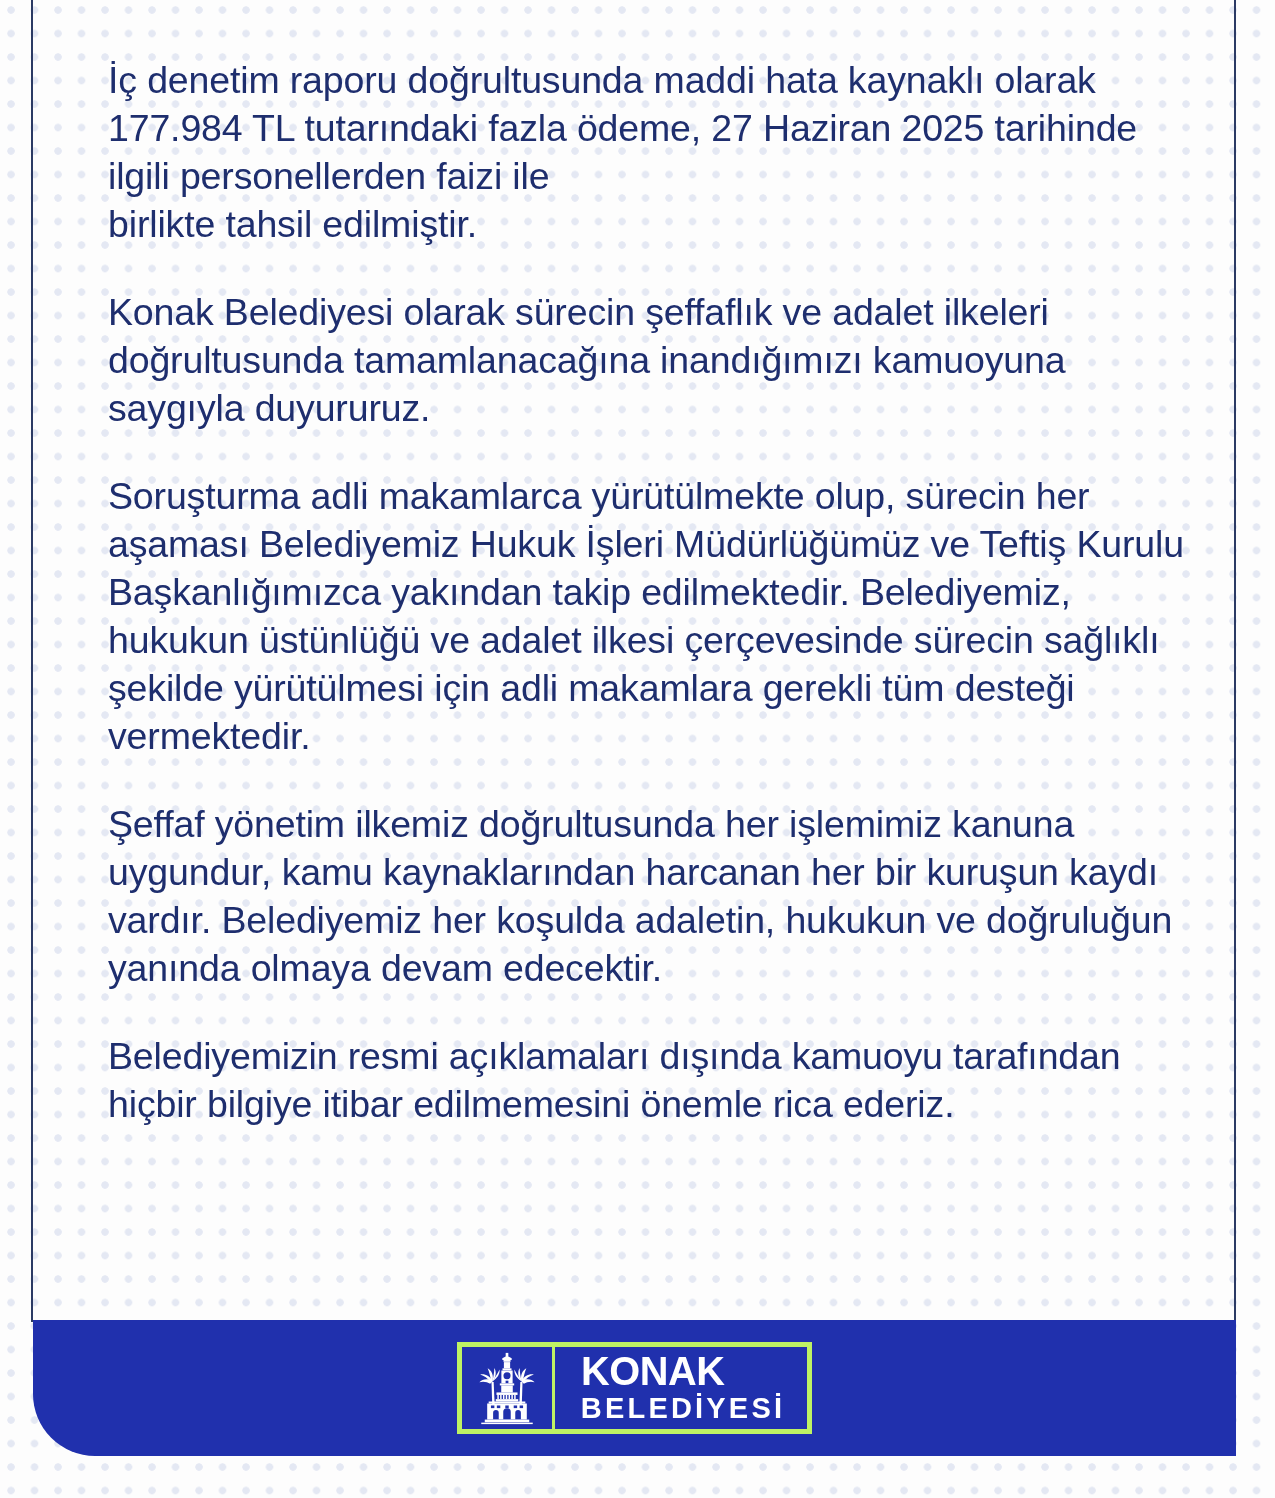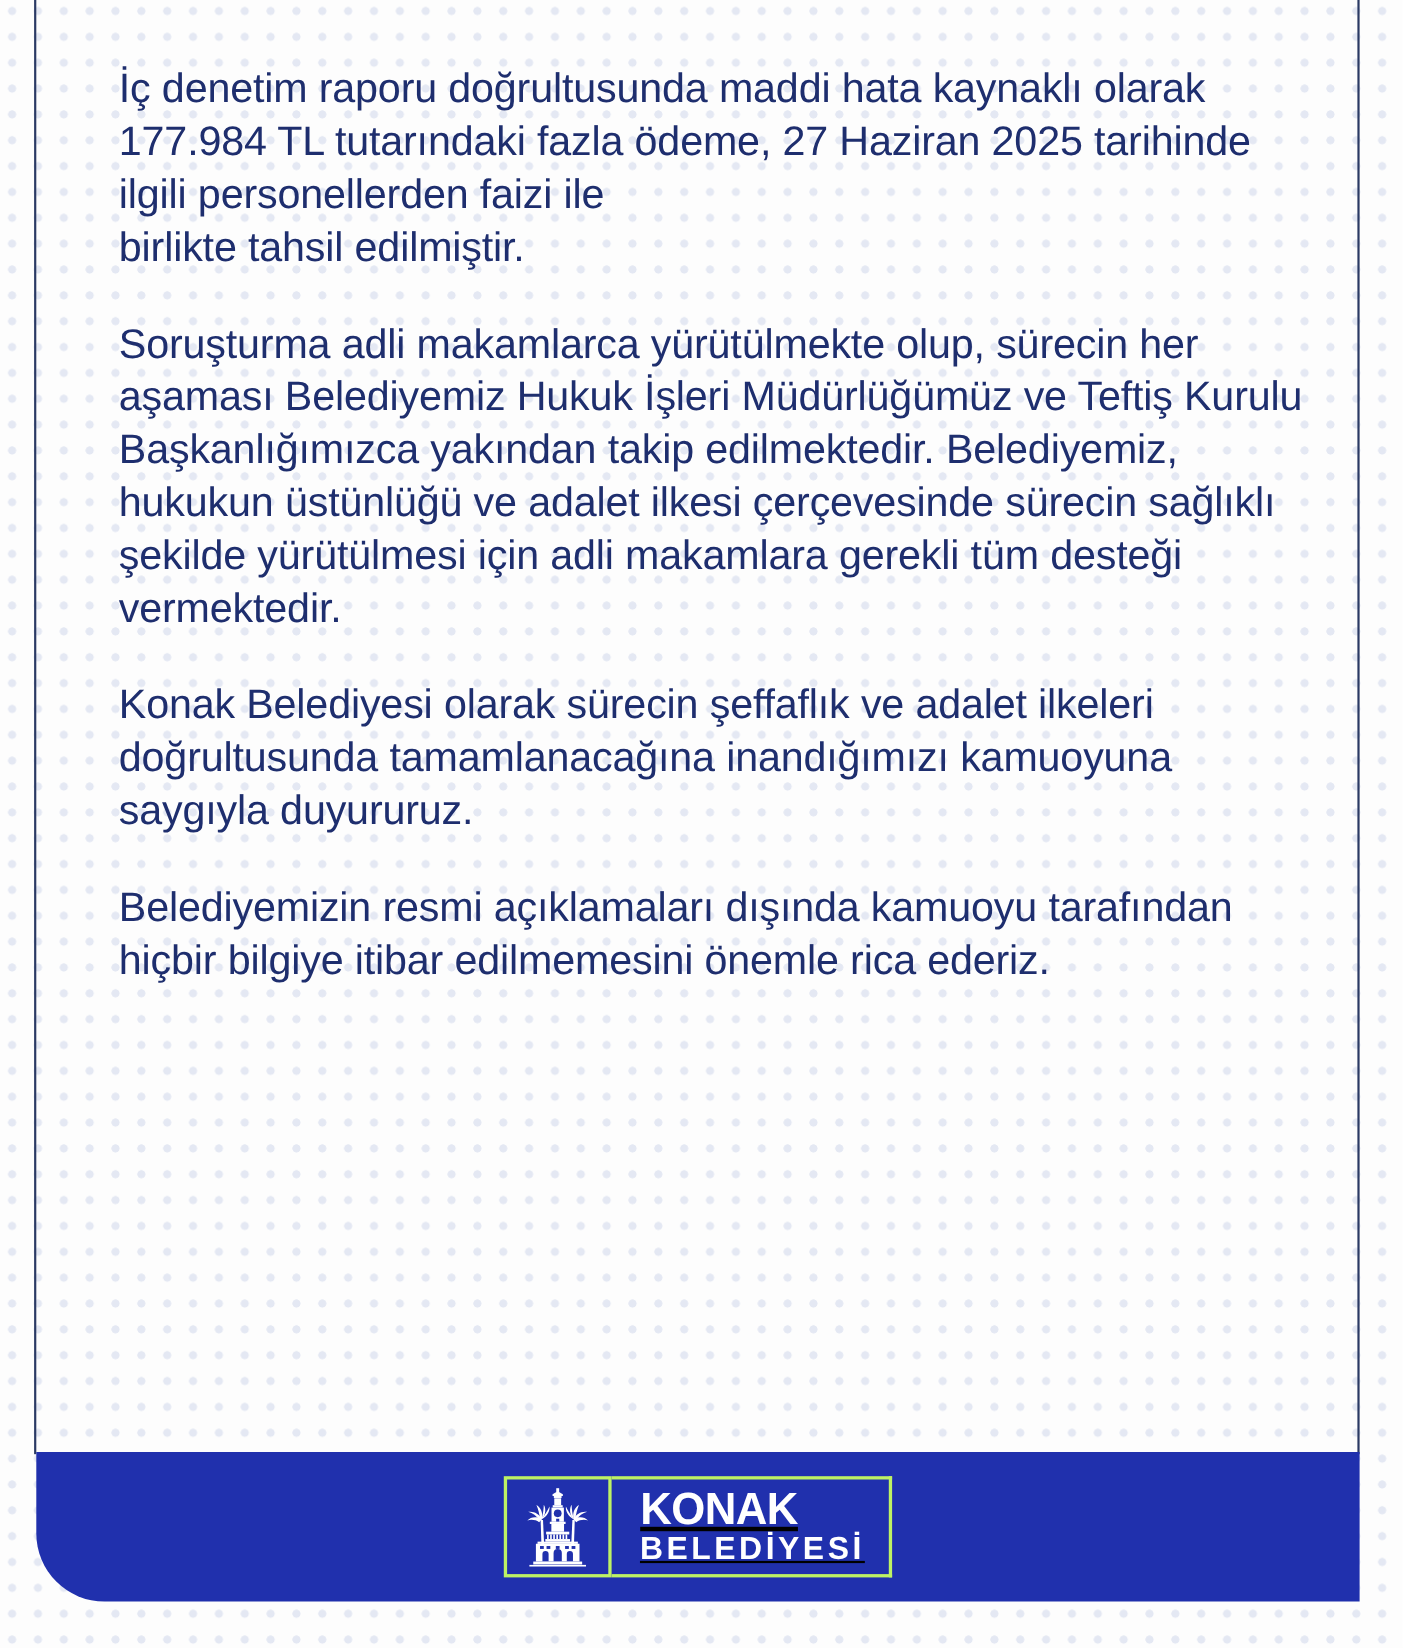--- a/index.html
+++ b/index.html
@@ -70,26 +70,25 @@
     justify-content: center;
   }
 
   #logo {
     display: flex;
     align-items: stretch;
     height: 92px;
   }
 
   .logo-box {
-    border: 3px solid #bef264;
+    border: 5px solid #bef264;
     box-sizing: border-box;
     display: flex;
     align-items: center;
     justify-content: center;
-    text-decoration: underline;
   }
 
   .logo-box.emblem {
     width: 98px;
     border-right-width: 3px;
   }
 
   .logo-box.wordmark {
     border-left: none;
     padding: 0 22px 0 26px;
@@ -125,22 +124,23 @@
 <body>
 
 <div id="page">
 
   <div class="v-rule left"></div>
   <div class="v-rule right"></div>
 
   <div id="content">
     <p class="para">İç denetim raporu doğrultusunda maddi hata kaynaklı olarak 177.984 TL tutarındaki fazla ödeme, 27 Haziran 2025 tarihinde ilgili personellerden faizi ile
 birlikte tahsil edilmiştir.</p>
+    <p class="para">Konak Belediyesi olarak sürecin şeffaflık ve adalet ilkeleri doğrultusunda tamamlanacağına inandığımızı kamuoyuna saygıyla duyururuz.</p>
     <p class="para">Soruşturma adli makamlarca yürütülmekte olup, sürecin her aşaması Belediyemiz Hukuk İşleri Müdürlüğümüz ve Teftiş Kurulu Başkanlığımızca yakından takip edilmektedir. Belediyemiz, hukukun üstünlüğü ve adalet ilkesi çerçevesinde sürecin sağlıklı şekilde yürütülmesi için adli makamlara gerekli tüm desteği vermektedir.</p>
-    <p class="para">Konak Belediyesi olarak sürecin şeffaflık ve adalet ilkeleri doğrultusunda tamamlanacağına inandığımızı kamuoyuna saygıyla duyururuz.</p>
+    <p class="para">Şeffaf yönetim ilkemiz doğrultusunda her işlemimiz kanuna uygundur, kamu kaynaklarından harcanan her bir kuruşun kaydı vardır. Belediyemiz her koşulda adaletin, hukukun ve doğruluğun yanında olmaya devam edecektir.</p>
     <p class="para">Belediyemizin resmi açıklamaları dışında kamuoyu tarafından hiçbir bilgiye itibar edilmemesini önemle rica ederiz.</p>
   </div>
 
   <div id="footer-bar">
     <div id="logo">
 
       <div class="logo-box emblem">
         <svg id="emblem-svg" viewBox="0 0 100 100" aria-hidden="true">
           <g fill="#ffffff">
 

